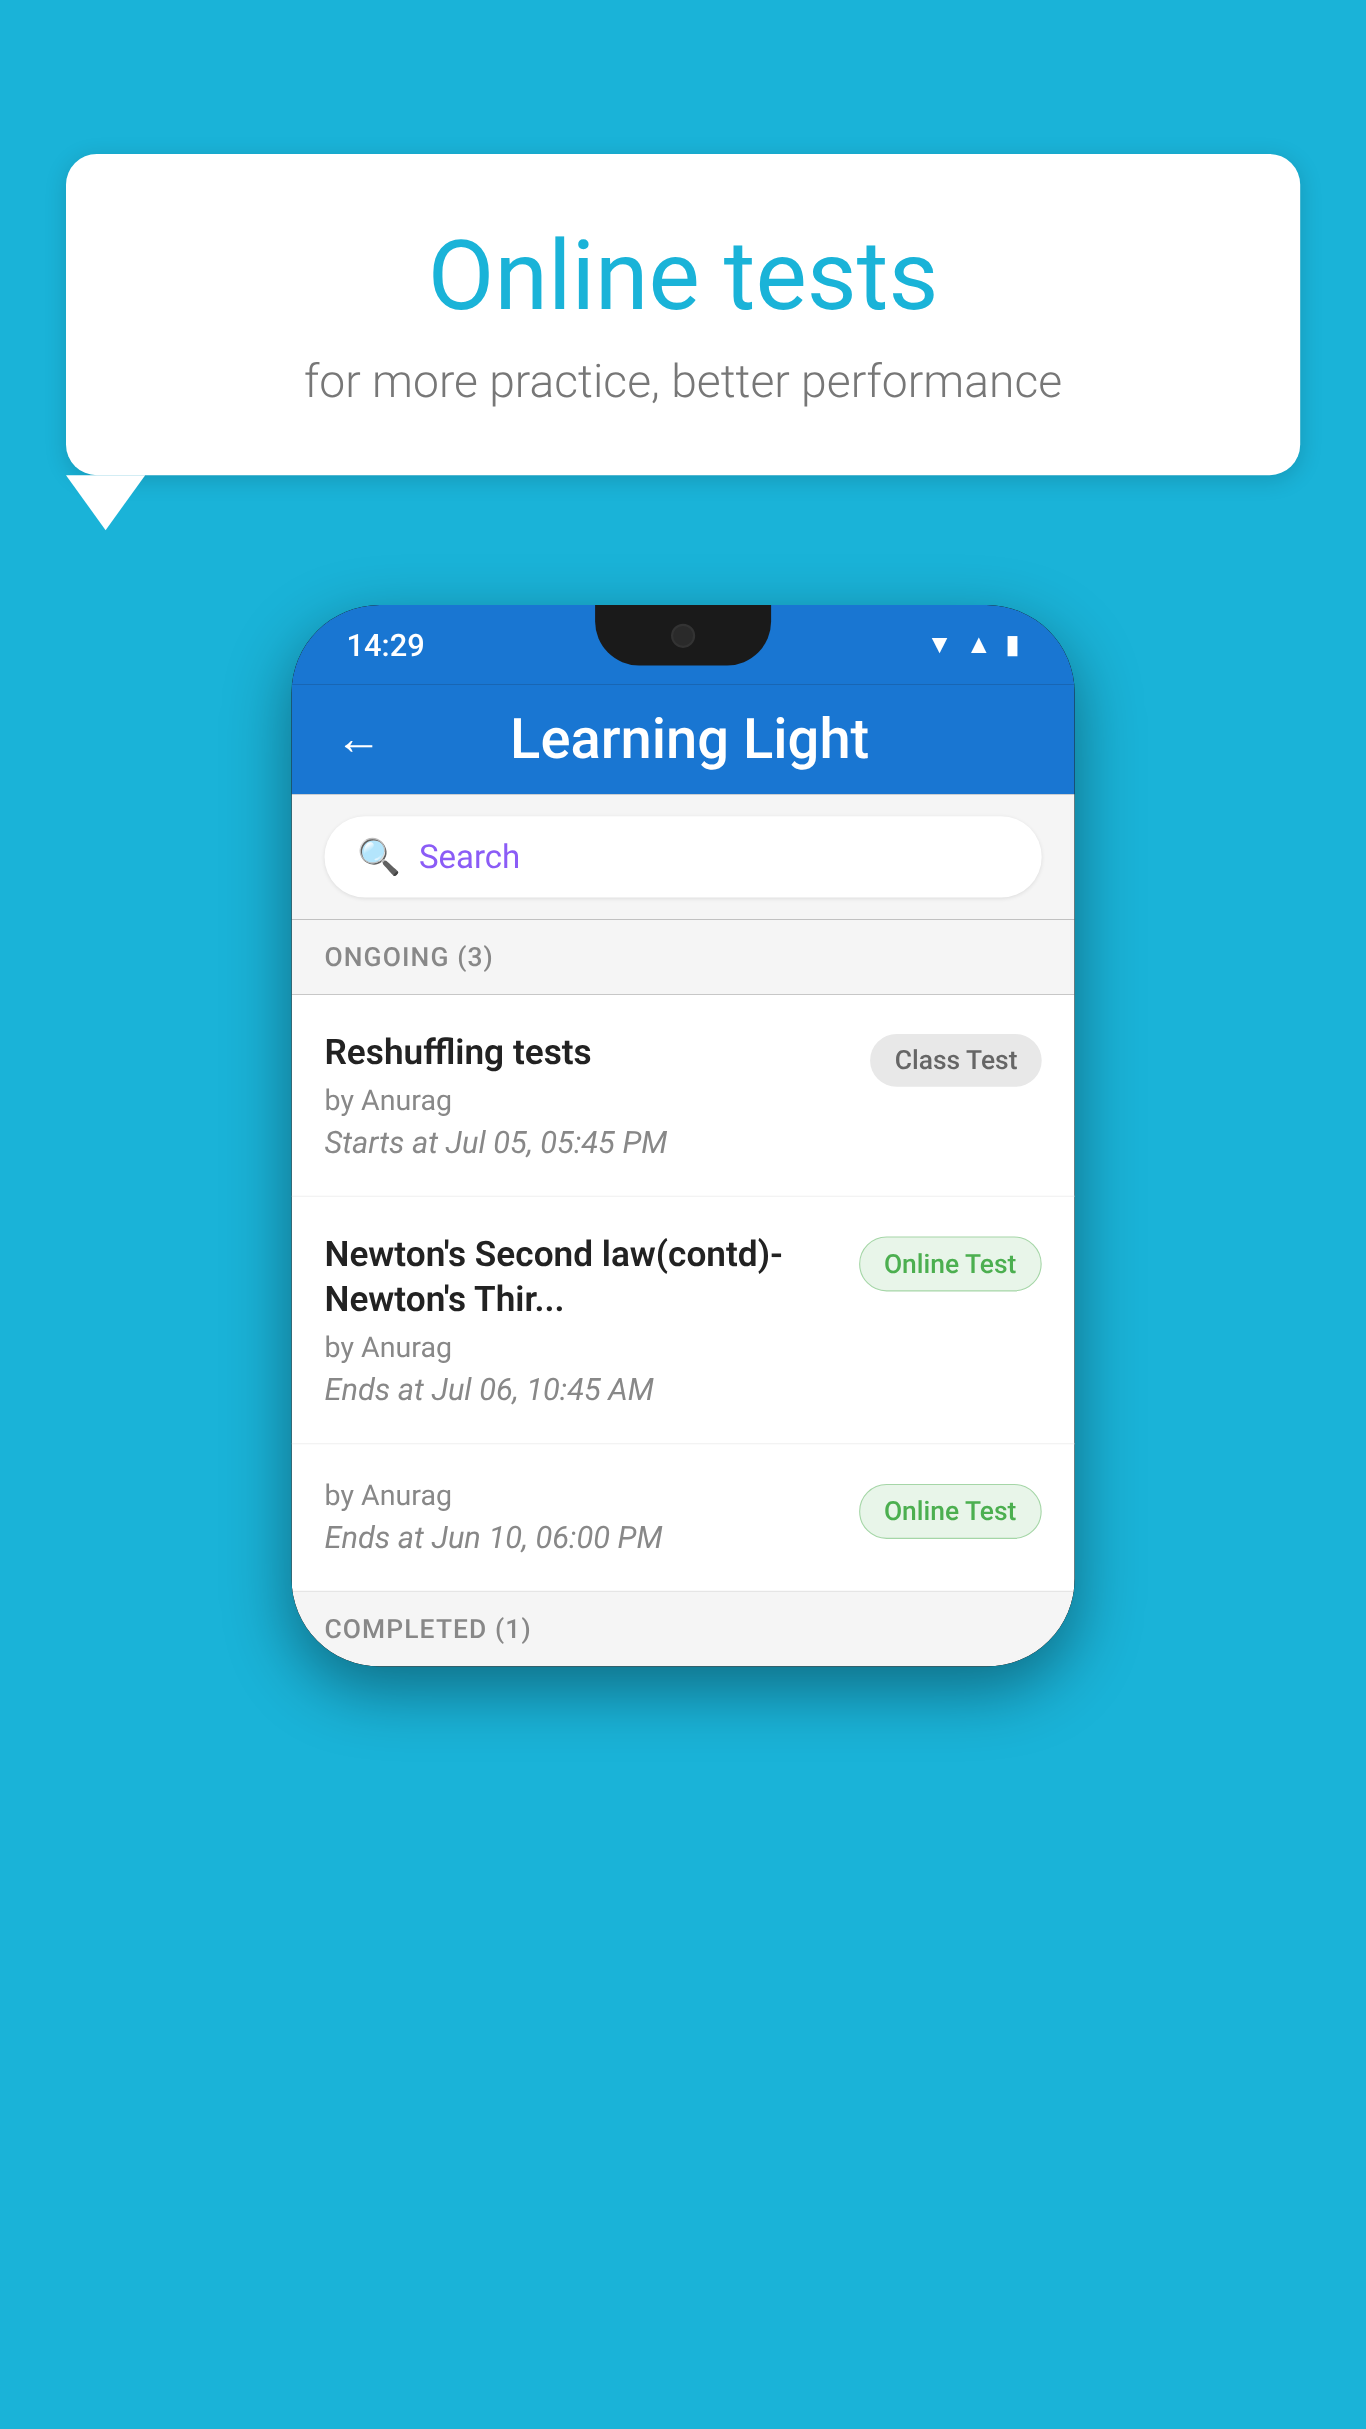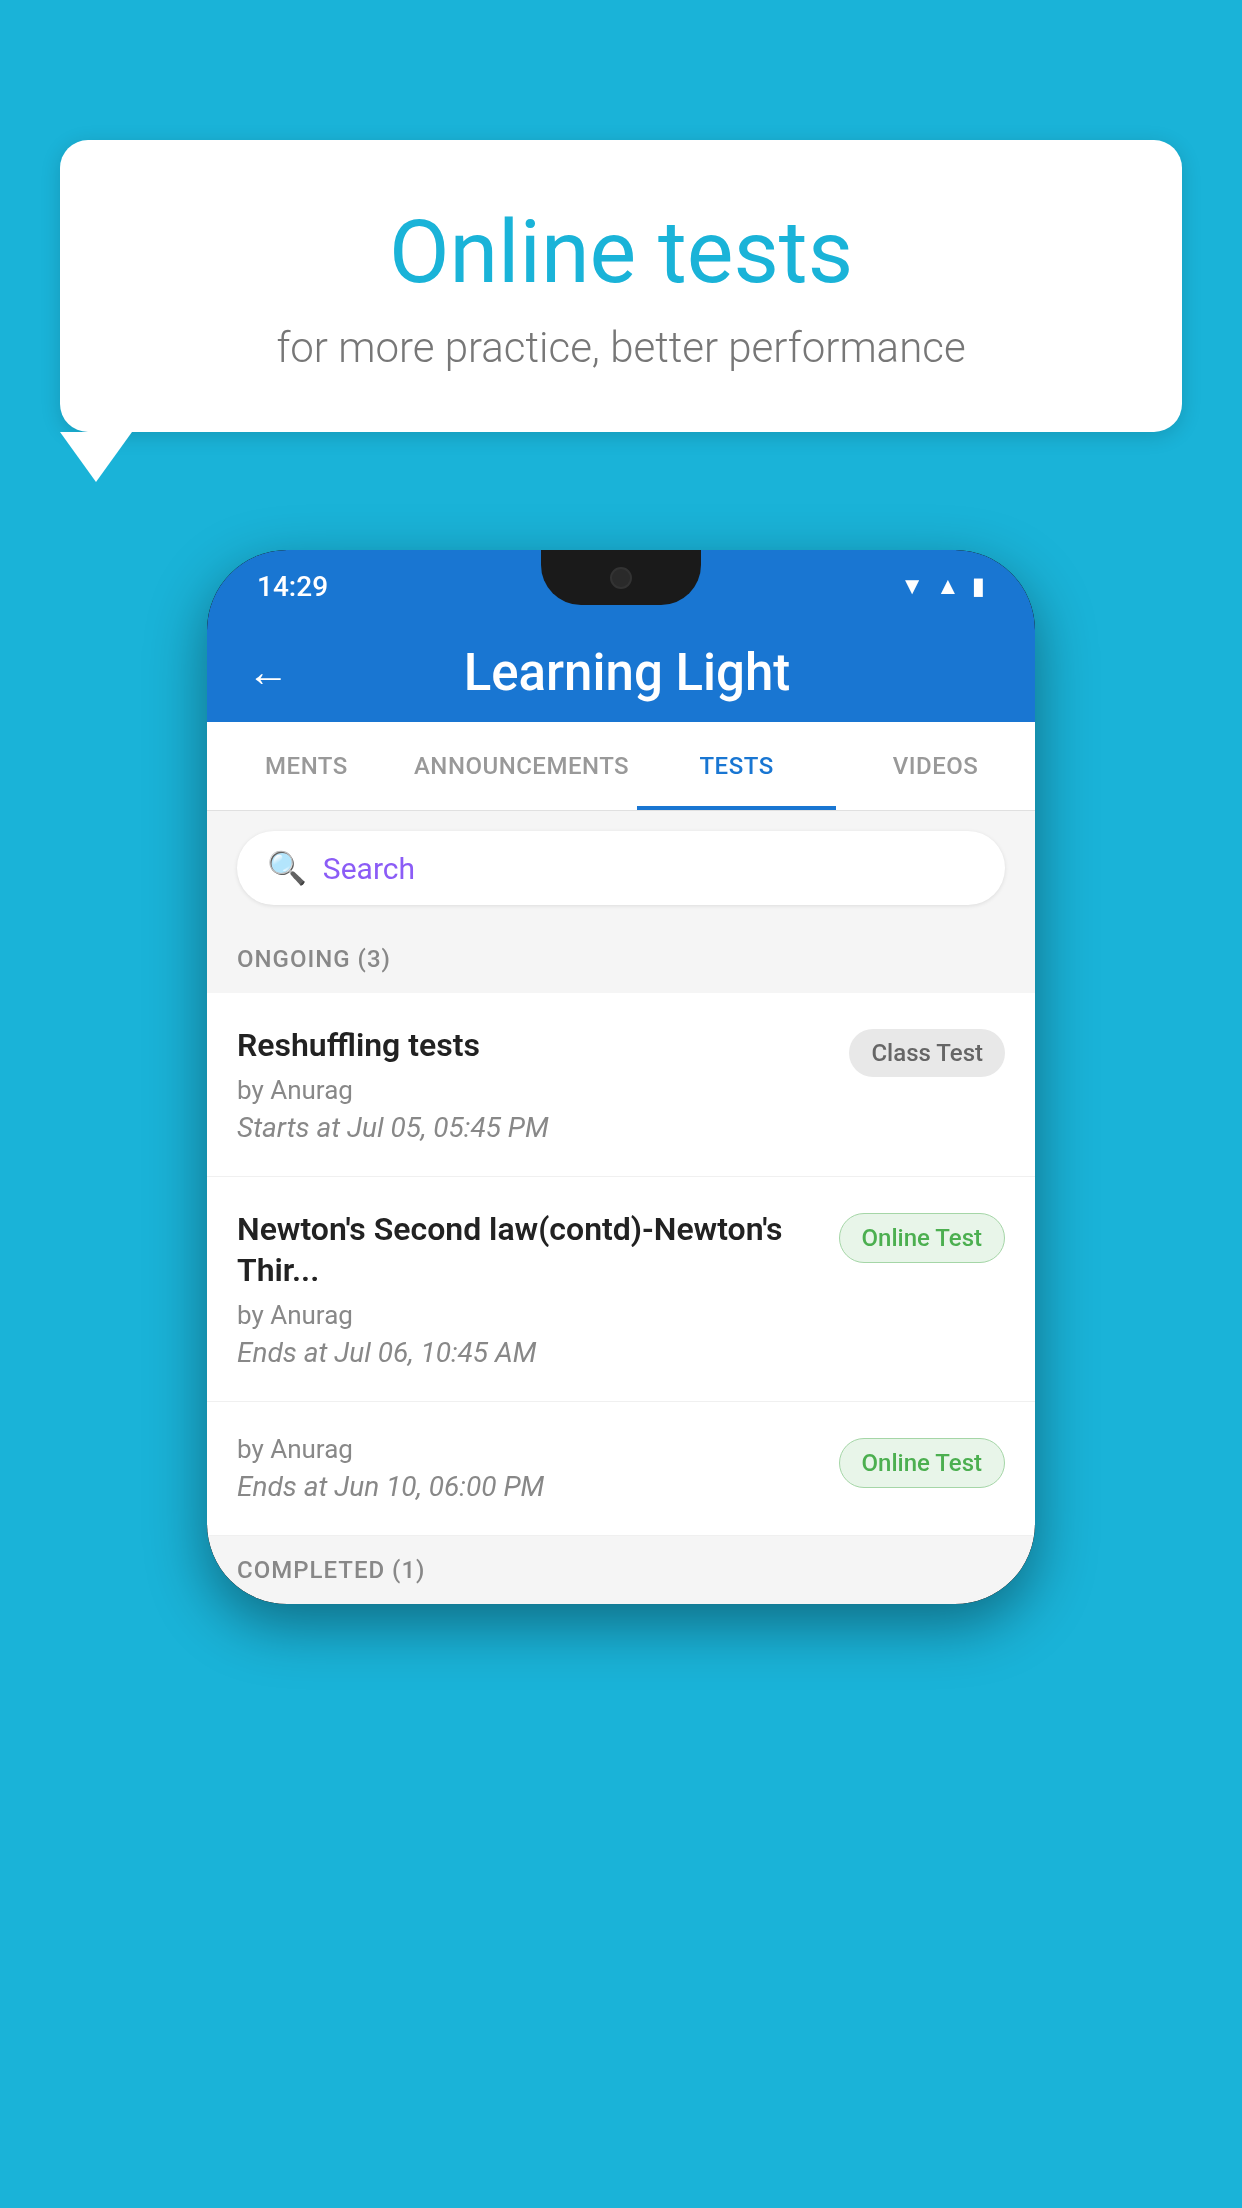--- a/index.html
+++ b/index.html
@@ -53,21 +53,21 @@
       color: #777;
       font-weight: 300;
     }
 
     
     .phone-wrapper {
       position: absolute;
       top: 550px;
       left: 50%;
       transform: translateX(-50%);
-      width: 828px;
+      width: 712px;
     }
 
     .phone-frame {
       background: #1a1a1a;
       border-radius: 80px;
       padding: 0;
       position: relative;
       box-shadow: 0 20px 60px rgba(0,0,0,0.4);
       overflow: hidden;
     }
@@ -341,34 +341,20 @@
           <span class="status-icon">▲</span>
           <span class="status-icon">▮</span>
         </div>
       </div>
 
       <div class="app-header">
         <span class="back-arrow">←</span>
         <span class="app-title">Learning Light</span>
       </div>
 
-      <div class="tabs-container">
-        <div class="tab">
-          <span>MENTS</span>
-        </div>
-        <div class="tab">
-          <span>ANNOUNCEMENTS</span>
-        </div>
-        <div class="tab active">
-          <span>TESTS</span>
-        </div>
-        <div class="tab">
-          <span>VIDEOS</span>
-        </div>
-      </div>
 
       <div class="search-container">
         <div class="search-bar">
           <span class="search-icon">🔍</span>
           <span class="search-placeholder">Search</span>
         </div>
       </div>
 
       <div class="section-header">ONGOING (3)</div>
 

